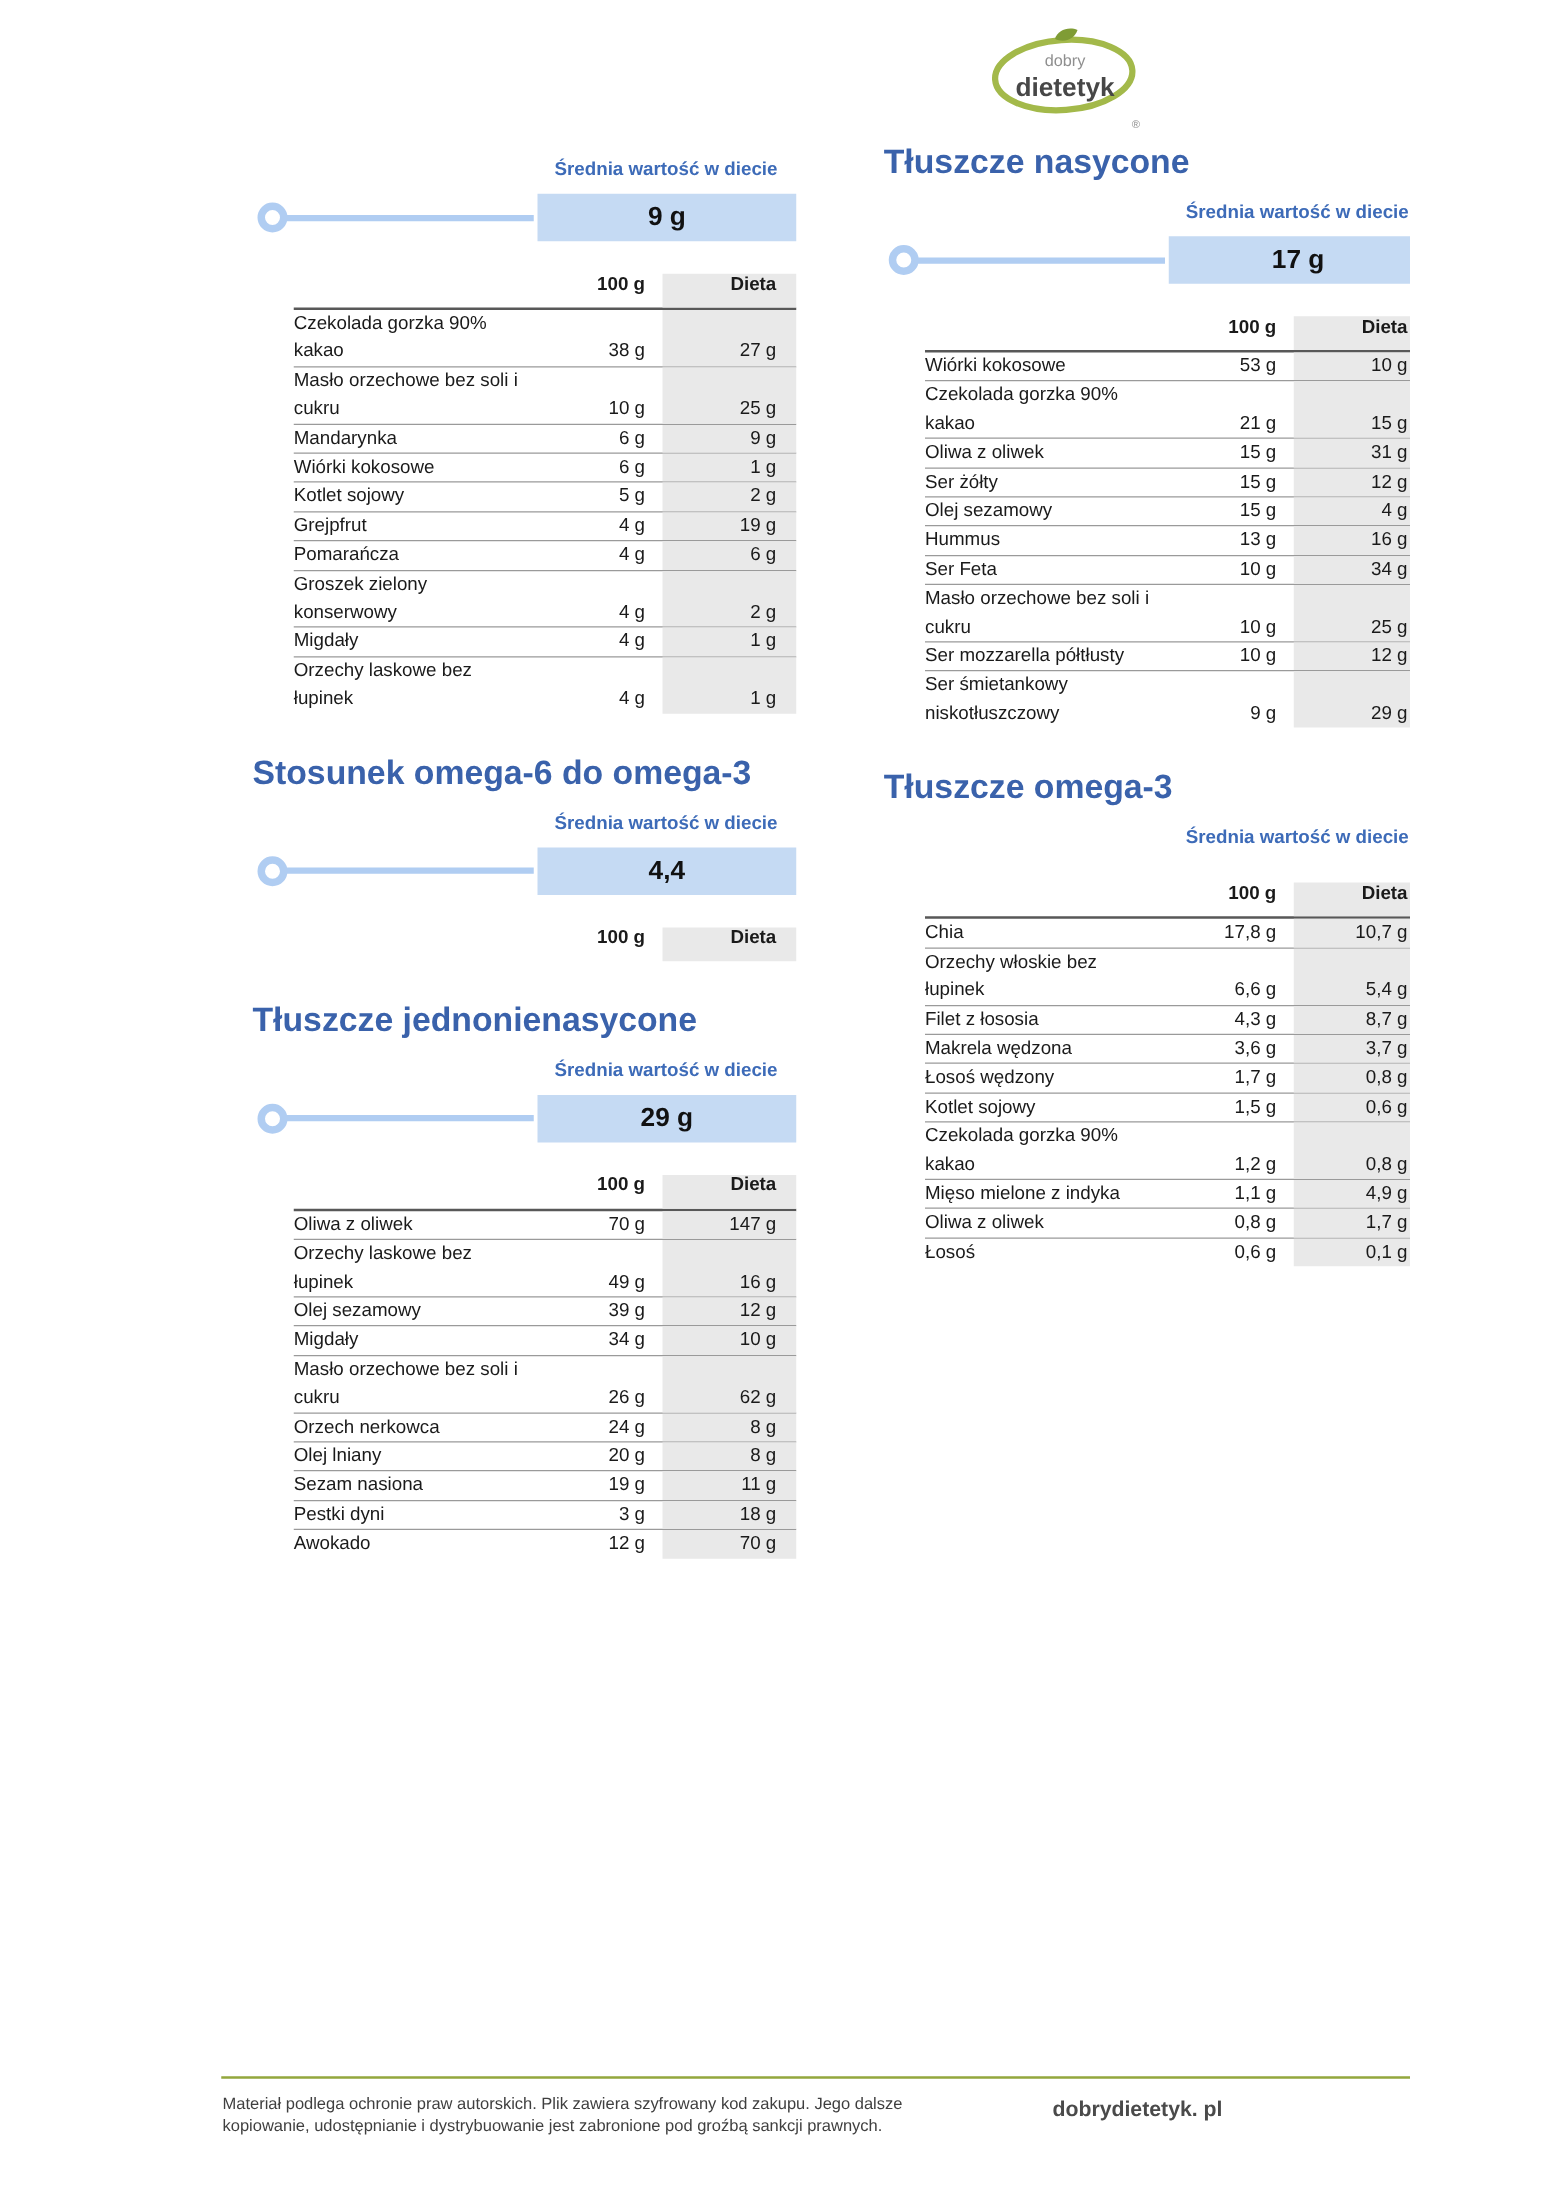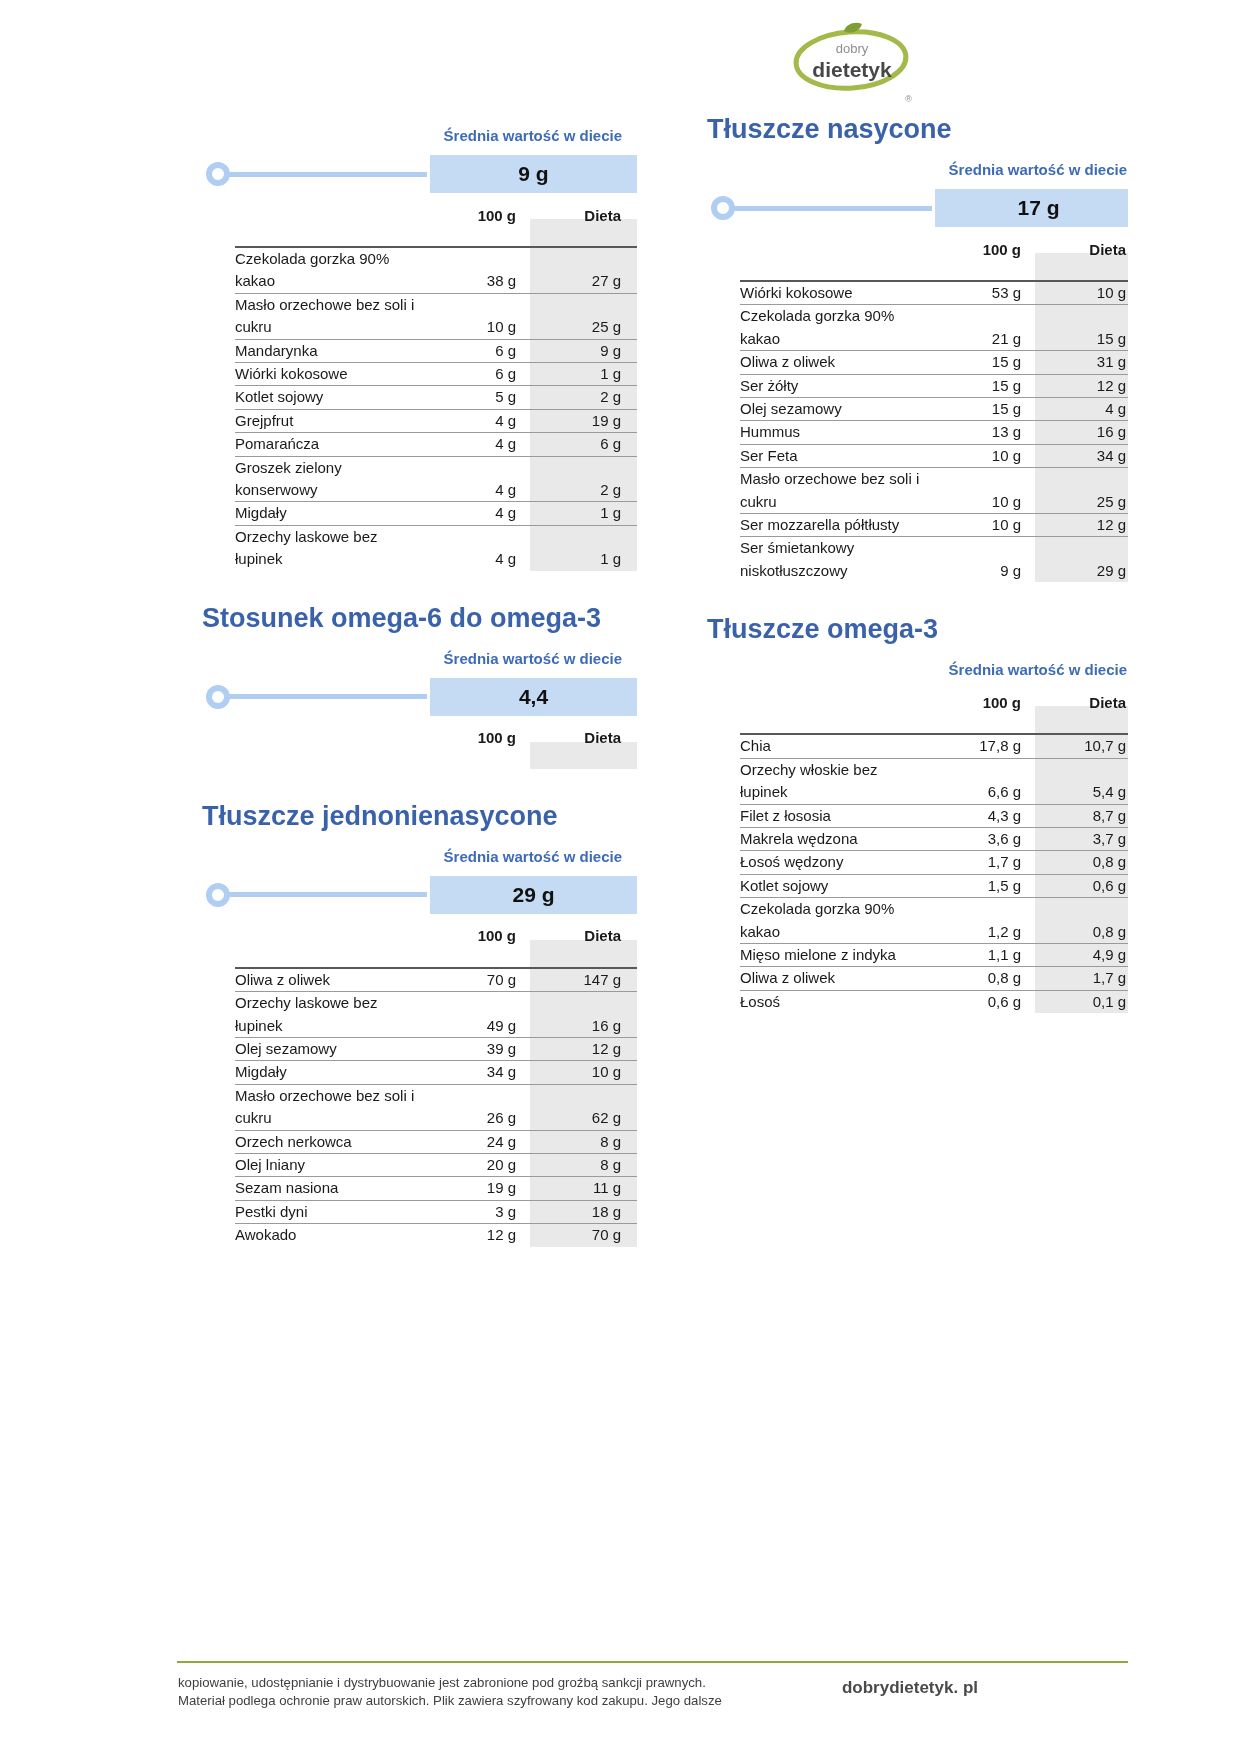--- a/index.html
+++ b/index.html
@@ -84,21 +84,21 @@
   
   .table {
     margin-left: 33px;
     margin-top: 26px;
     font-size: 15px;
     line-height: 22.4px;
   }
   .thead { display: flex; height: 27px; font-weight: 700; }
   .thead .c-100, .thead .c-dieta {
     display: flex; align-items: flex-end; justify-content: flex-end;
-    padding-bottom: 19px;
+    padding-bottom: 7px;
   }
   .c-name { flex: 1; white-space: pre-line; padding-right: 4px; }
   .c-100 {
     width: 68px; flex: 0 0 68px;
     display: flex; justify-content: flex-end; align-items: flex-end;
   }
   .c-dieta {
     width: 107px; flex: 0 0 107px;
     margin-left: 14px;
     background: #e9e9e9;
@@ -453,21 +453,21 @@
               </div>
             </div>
     </div>
   </section>
 </div>
   </div>
 
   <footer class="footer">
     <div class="footer-rule"></div>
     <div class="footer-note">
+      <span>Materiał podlega ochronie praw autorskich. Plik zawiera szyfrowany kod zakupu. Jego dalsze</span>
       <span>kopiowanie, udostępnianie i dystrybuowanie jest zabronione pod groźbą sankcji prawnych.</span>
-      <span>Materiał podlega ochronie praw autorskich. Plik zawiera szyfrowany kod zakupu. Jego dalsze</span>
     </div>
     <div class="footer-site">dobrydietetyk. pl</div>
     <div class="page-badge">47</div>
     <div class="edge-badge"></div>
   </footer>
 
 </div>
 
 </body></html>

